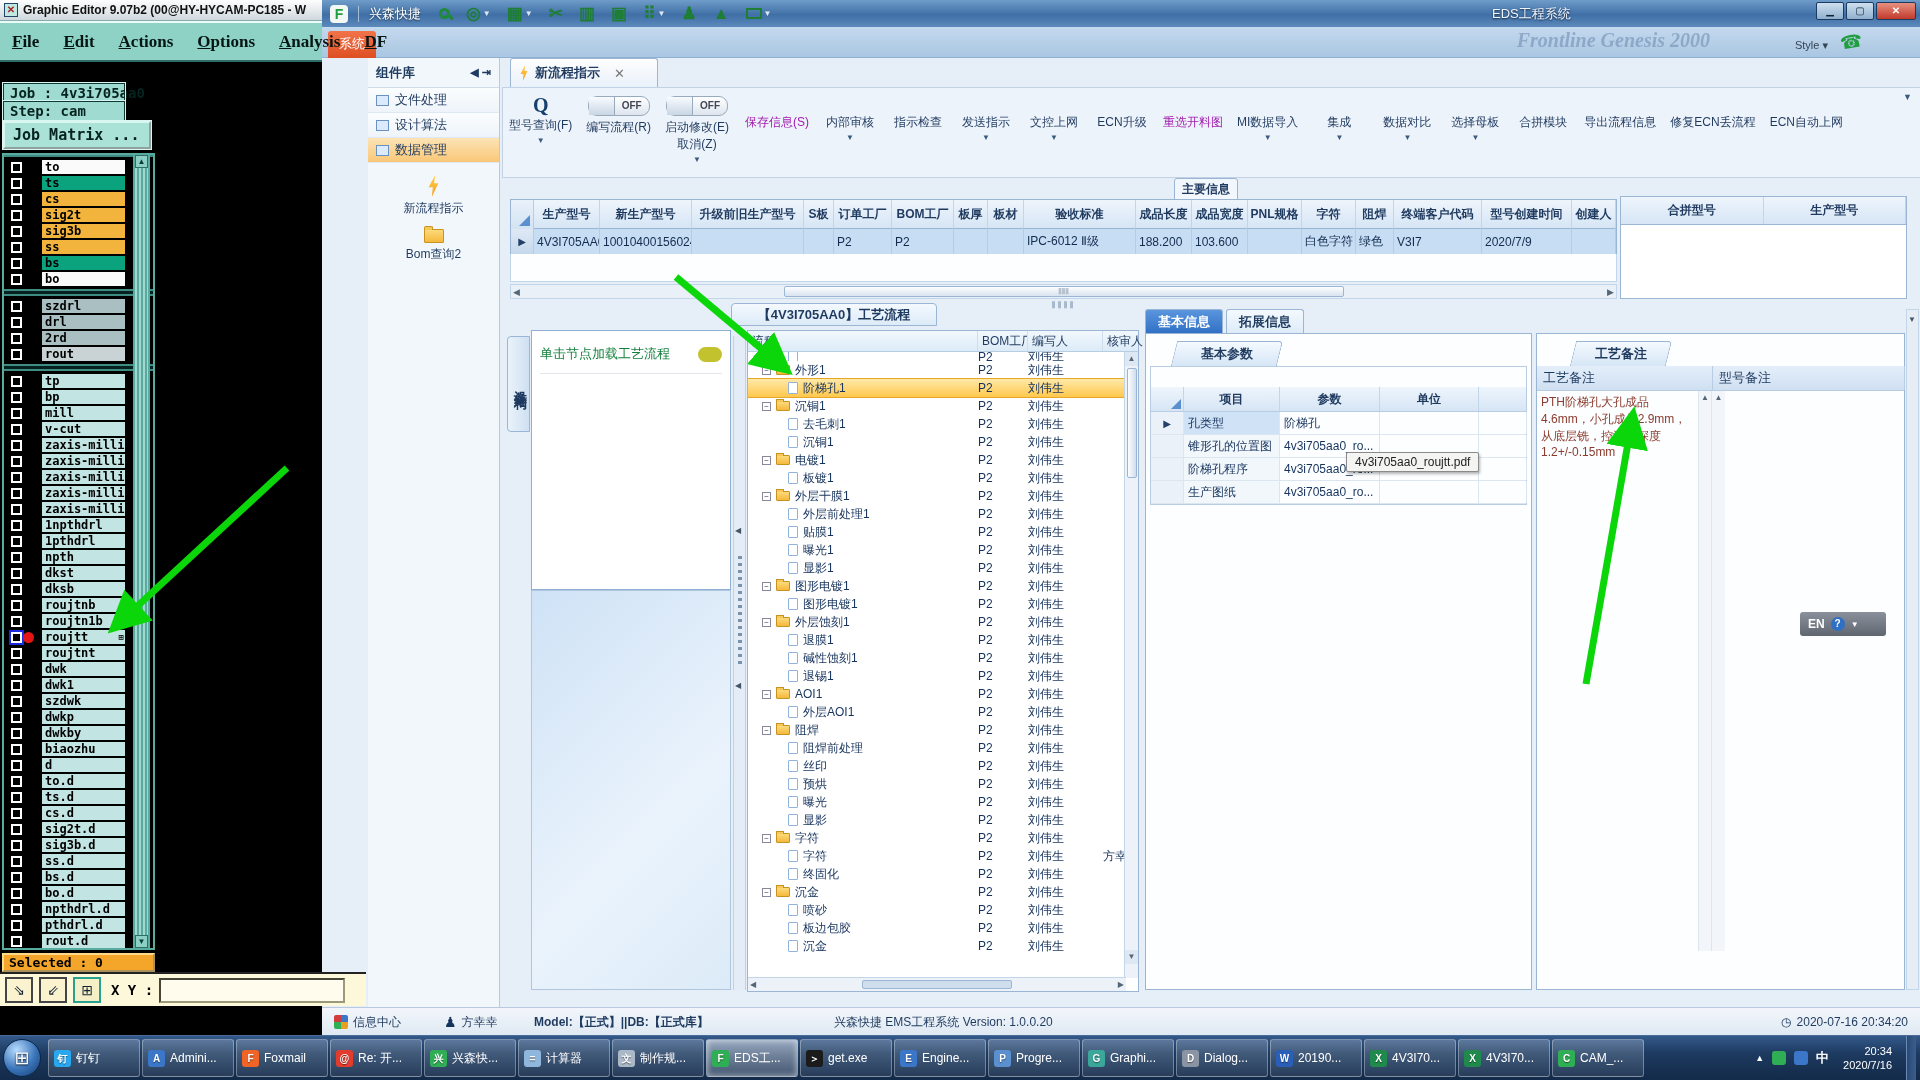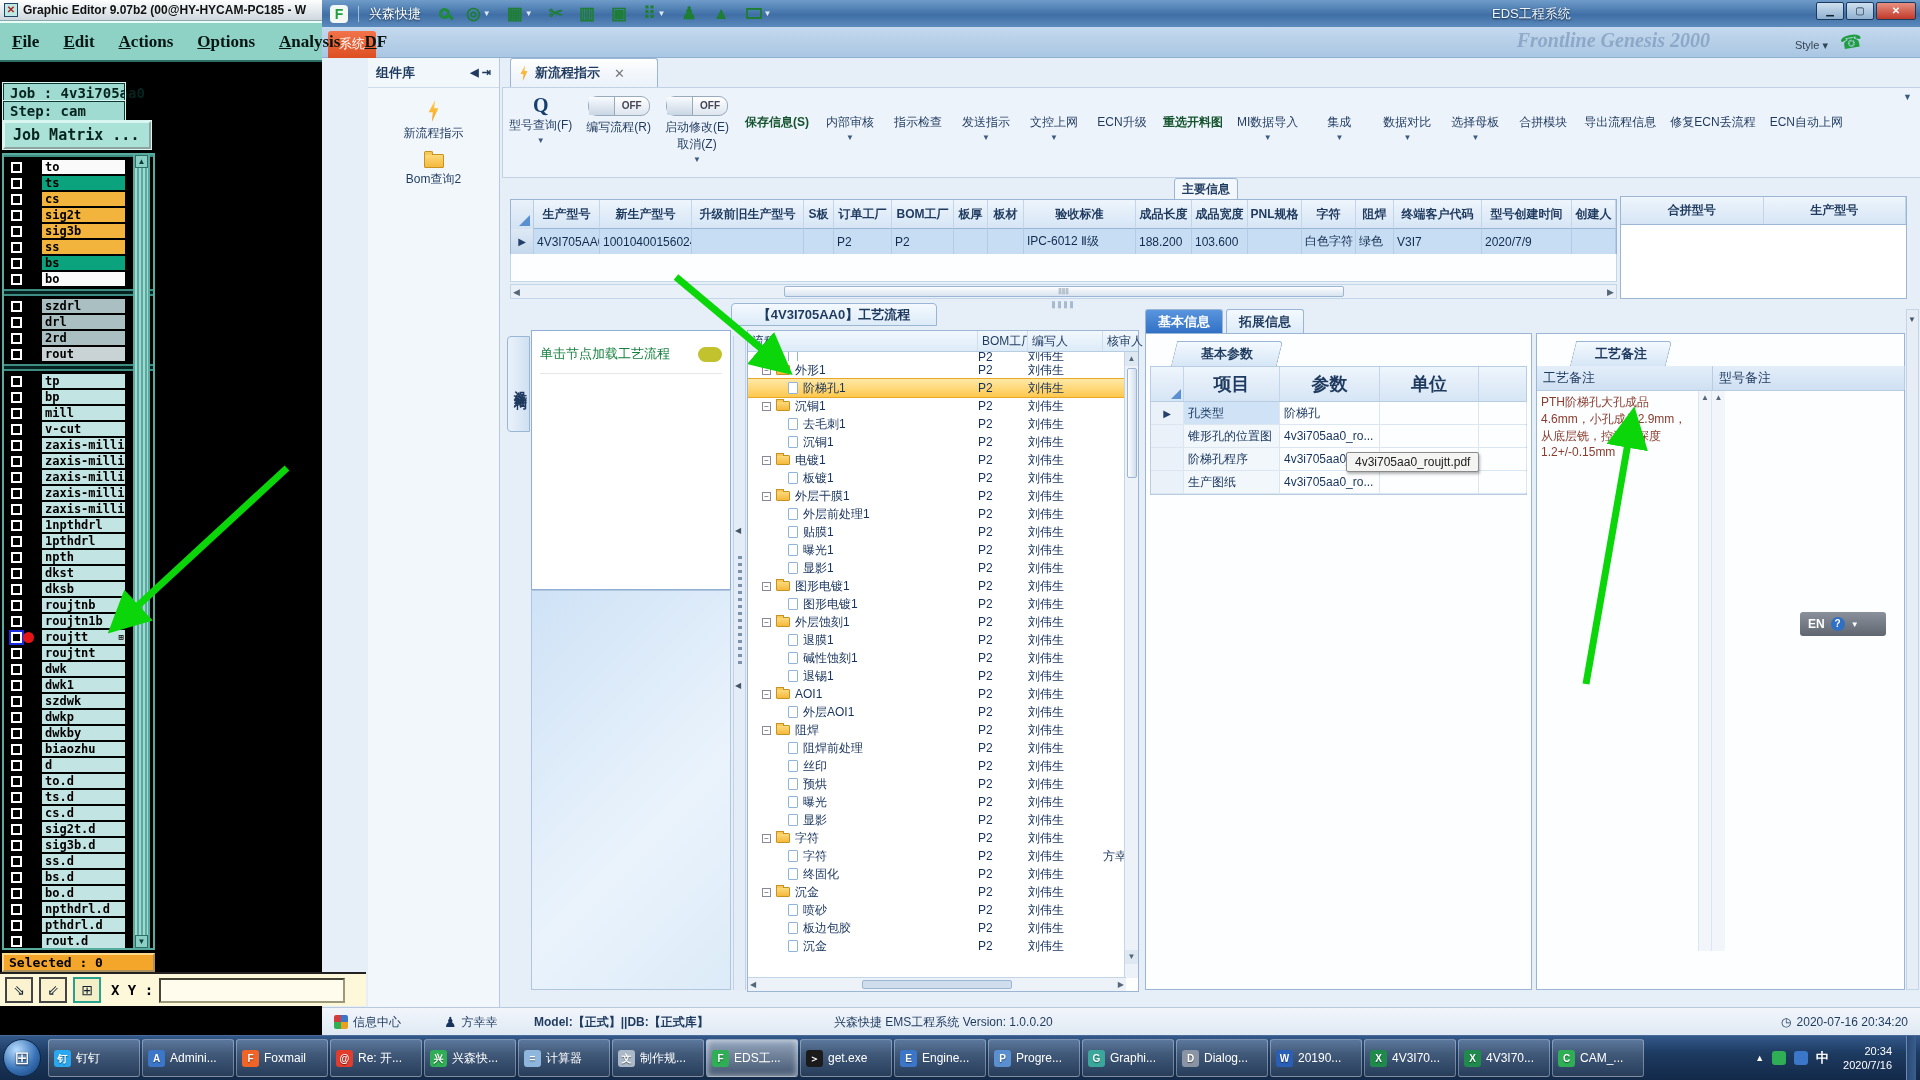--- a/index.html
+++ b/index.html
@@ -107,21 +107,21 @@
     border:1px solid #c2d2e4;border-right:none;display:flex;align-items:flex-start;padding:4px 6px;gap:14px;}
   .rb-query{text-align:center;font-size:12px;color:#1f3a5f;padding-top:2px;}
   .rb-query .q{font-family:"Liberation Serif",serif;font-weight:bold;font-size:20px;color:#16406e;}
   .togglegrp{text-align:center;font-size:12px;color:#1f3a5f;padding-top:4px;}
   .pill{width:62px;height:20px;border:1px solid #9ab;border-radius:9px;background:linear-gradient(#fff,#dde5ee);
     display:flex;margin:0 auto 3px;}
   .pill .knob{width:26px;height:18px;background:linear-gradient(#f8fbff,#c9d6e4);border-right:1px solid #9ab;}
   .pill .st{flex:1;font-size:10px;font-weight:bold;color:#445;line-height:18px;}
   .rbtn{text-align:center;font-size:12px;color:#1f3a5f;padding:2px 2px 0;min-width:58px;}
   .rbtn .gi{display:block;font-size:15px;height:20px;color:#16406e;}
-  .rbtn.disabled{color:#14532d;font-weight:bold;}
+  .rbtn.disabled{color:#a21caf;}
   .rbtn.disabled .gi{color:#a8b2be;}
   .caret-d{display:block;font-size:8px;color:#3a5a7f;margin-top:2px;}
   #ribbon-caret{position:absolute;right:8px;top:92px;font-size:9px;color:#3a5a7f;}
 
   
   #badge-main{position:absolute;left:852px;top:178px;width:64px;height:22px;background:#f2f7fd;
     border:1px solid #9ab6d4;border-radius:3px 3px 0 0;font-size:12px;font-weight:bold;color:#1f3a5f;
     text-align:center;line-height:20px;}
   #maintable{position:absolute;left:188px;top:199px;width:1107px;background:#fff;border:1px solid #9ab6d4;}
   .mt-row{display:flex;}
@@ -194,22 +194,22 @@
   #bi-tabs{position:absolute;left:823px;top:309px;display:flex;font-size:13px;font-weight:bold;}
   .bi-tab{padding:3px 12px;border:1px solid #9ab6d4;border-bottom:none;border-radius:3px 3px 0 0;color:#1f3a5f;
     background:linear-gradient(#f4f9fe,#dcebf8);margin-right:3px;}
   .bi-tab.active{background:linear-gradient(#5a95dd,#2f6fc4);color:#fff;}
   #bi-panel{position:absolute;left:823px;top:333px;width:387px;height:657px;background:#fdfeff;border:1px solid #9ab6d4;}
   .foldtab{position:relative;margin:7px 0 0 28px;width:106px;height:25px;background:linear-gradient(#f4f9fe,#d6e6f6);
     border:1px solid #9ab6d4;border-bottom:none;border-radius:0 4px 0 0;transform:skewX(-14deg);}
   .foldtab span{display:block;transform:skewX(14deg);font-size:13px;font-weight:bold;color:#1f3a5f;
     text-align:center;line-height:24px;}
   .ptable{margin:0 4px;border:1px solid #b8cde2;}
-  .p-head{display:flex;height:35px;background:linear-gradient(#eef5fc,#d6e5f5);border-bottom:1px solid #b8cde2;
-    font-size:18px;font-weight:bold;color:#1f3a5f;}
+  .p-head{display:flex;height:25px;background:linear-gradient(#eef5fc,#d6e5f5);border-bottom:1px solid #b8cde2;
+    font-size:12px;font-weight:bold;color:#1f3a5f;margin-top:20px;}
   .p-head div{border-right:1px solid #c3d5e8;display:flex;align-items:center;justify-content:center;flex:0 0 auto;}
   .p-corner{width:33px;position:relative;}
   .p-corner .tri{position:absolute;right:2px;bottom:2px;width:0;height:0;border-left:10px solid transparent;
     border-bottom:10px solid #5a8fd0;}
   .prow{display:flex;height:23px;font-size:12px;color:#16335c;border-bottom:1px solid #dbe6f1;}
   .prow div{border-right:1px solid #dbe6f1;display:flex;align-items:center;padding:0 4px;overflow:hidden;
     white-space:nowrap;flex:0 0 auto;}
   .p-mk{width:33px;justify-content:center;color:#23406b;font-size:10px;background:#eaf1f9;}
   .p-item{width:96px;background:#f2f7fc;}
   .prow.sel .p-item{background:#cfe2f6;}
@@ -722,20 +722,35 @@
     <span class="styledd"><span>Style</span> ▾</span>
     <span class="phone">☎</span>
   </div>
 
 
   <div id="sidebar">
     <div class="sb-head">
       <span>组件库</span>
       <span class="arr">◀ ⇥</span>
     </div>
+    <div>
+
+    <div class="sb-item">
+          <span class="sb-ic"></span>
+          <span>文件处理</span>
+        </div>
+        <div class="sb-item">
+          <span class="sb-ic"></span>
+          <span>设计算法</span>
+        </div>
+        <div class="sb-item active">
+          <span class="sb-ic"></span>
+          <span>数据管理</span>
+        </div>
+      </div>
     <div class="sb-tool">
       <span class="ic-bolt"></span><br>
       <span>新流程指示</span>
     </div>
     <div class="sb-tool">
       <span class="ic-folder" style="width:20px;height:14px;"></span><br>
       <span>Bom查询2</span>
     </div>
   </div>
 

